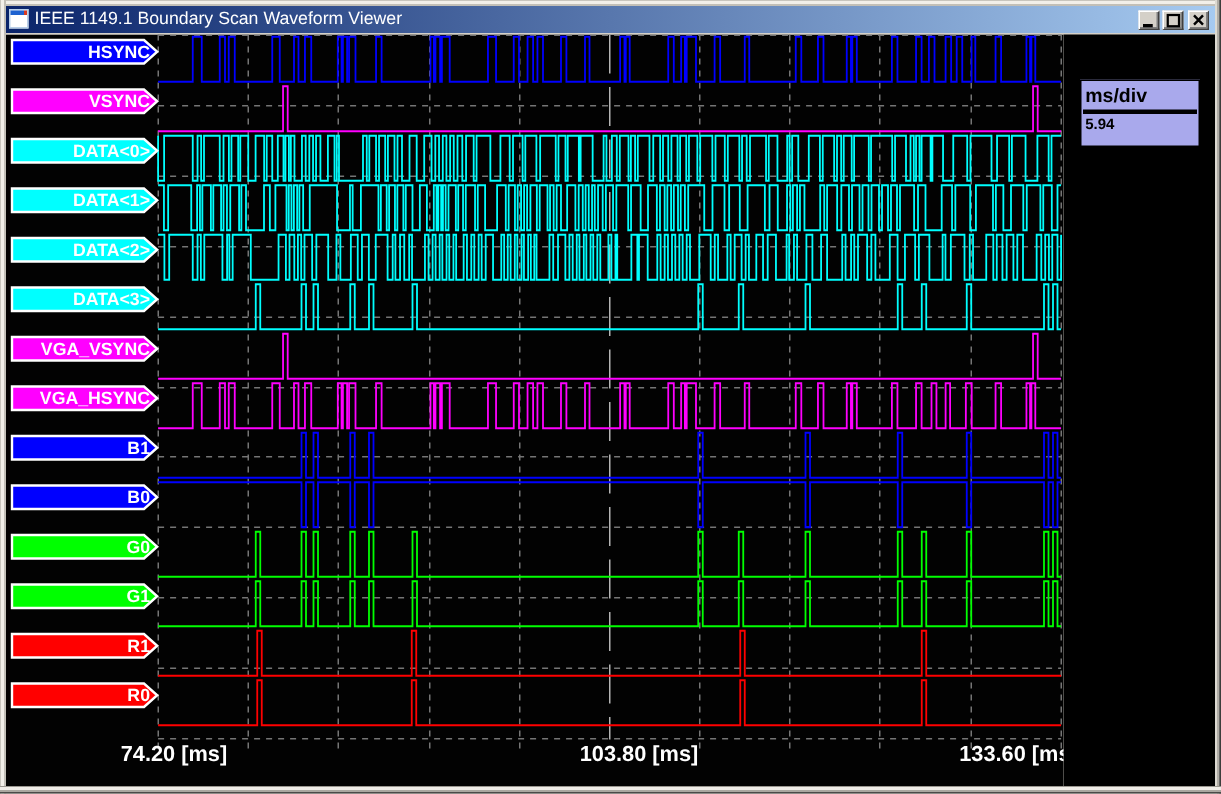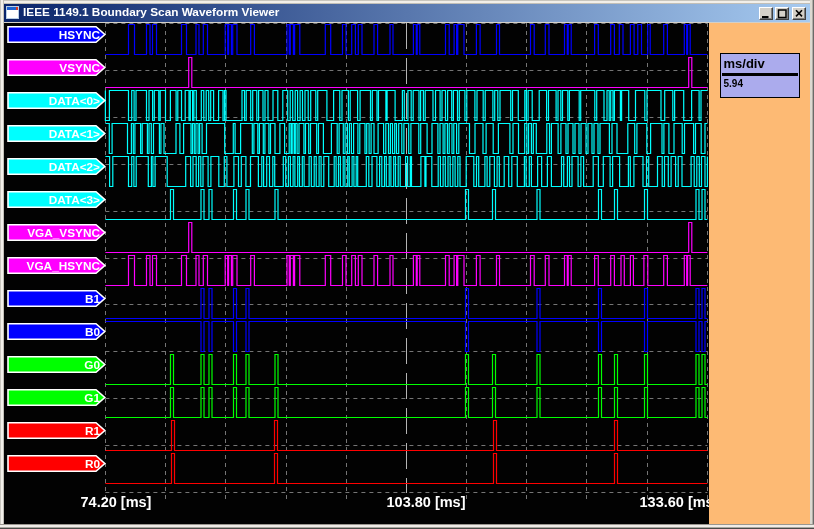--- a/index.html
+++ b/index.html
@@ -3,26 +3,26 @@
 html,body{margin:0;padding:0;width:814px;height:529px;overflow:hidden;
 background:#d4d0c8;font-family:"Liberation Sans", sans-serif;}
 div{box-sizing:border-box;}
 #titlebar{position:absolute;left:4px;top:4px;width:806px;height:17.5px;
 background:linear-gradient(to right,#0a246a,#a6caf0);}
 #icon{position:absolute;left:2px;top:2px;width:13px;height:13px;background:#fff;
 border:1px solid #b9cfe8;}
 #icon .bar{position:absolute;left:0;top:0;width:9px;height:2.5px;background:#1e62d0;}
 #icon .dot{position:absolute;right:0;top:0;width:2.5px;height:2.5px;background:#d83a20;}
 #title{position:absolute;left:19px;top:0;height:17.5px;line-height:17.5px;color:#fff;
-font-size:11.8px;font-weight:bold;white-space:nowrap;transform:translateZ(0);}
+font-size:11.8px;font-weight:normal;white-space:nowrap;transform:translateZ(0);}
 .btn{position:absolute;top:2.5px;width:14px;height:13px;background:#d4d0c8;
 border-top:1px solid #fff;border-left:1px solid #fff;
 border-right:1px solid #404040;border-bottom:1px solid #404040;
 box-shadow:inset -1px -1px 0 #808080;}
-#rpanel{position:absolute;left:709px;top:23px;width:100.5px;height:501px;background:#fdba74;}
+#rpanel{position:absolute;left:709px;top:23px;width:100.5px;height:501px;background:#000000;}
 #msbox{position:absolute;left:10.5px;top:29.5px;width:80.5px;height:45.5px;
 border:1px solid #000;background:rgba(170,170,238,0.992);transform:translateZ(0);}
 #msbox .t1{position:absolute;left:3px;top:2px;font-size:13px;font-weight:bold;color:#000;}
 #msbox .hr{position:absolute;left:1px;right:1px;top:19.5px;height:2.5px;background:#000;}
 #msbox .t2{position:absolute;left:3px;top:24px;font-size:10px;font-weight:bold;color:#000;}
 #btop{position:absolute;left:0;top:0;width:814px;height:4px;
 background:linear-gradient(to bottom,#c8c5bd 0 1px,#f2efe9 1px 3px,#c2bfb7 3px 4px);}
 #bleft{position:absolute;left:0;top:0;width:4px;height:529px;
 background:linear-gradient(to right,#c8c5bd 0 1px,#f2efe9 1px 3px,#c2bfb7 3px 4px);}
 #bright{position:absolute;left:809.5px;top:0;width:4.5px;height:529px;

